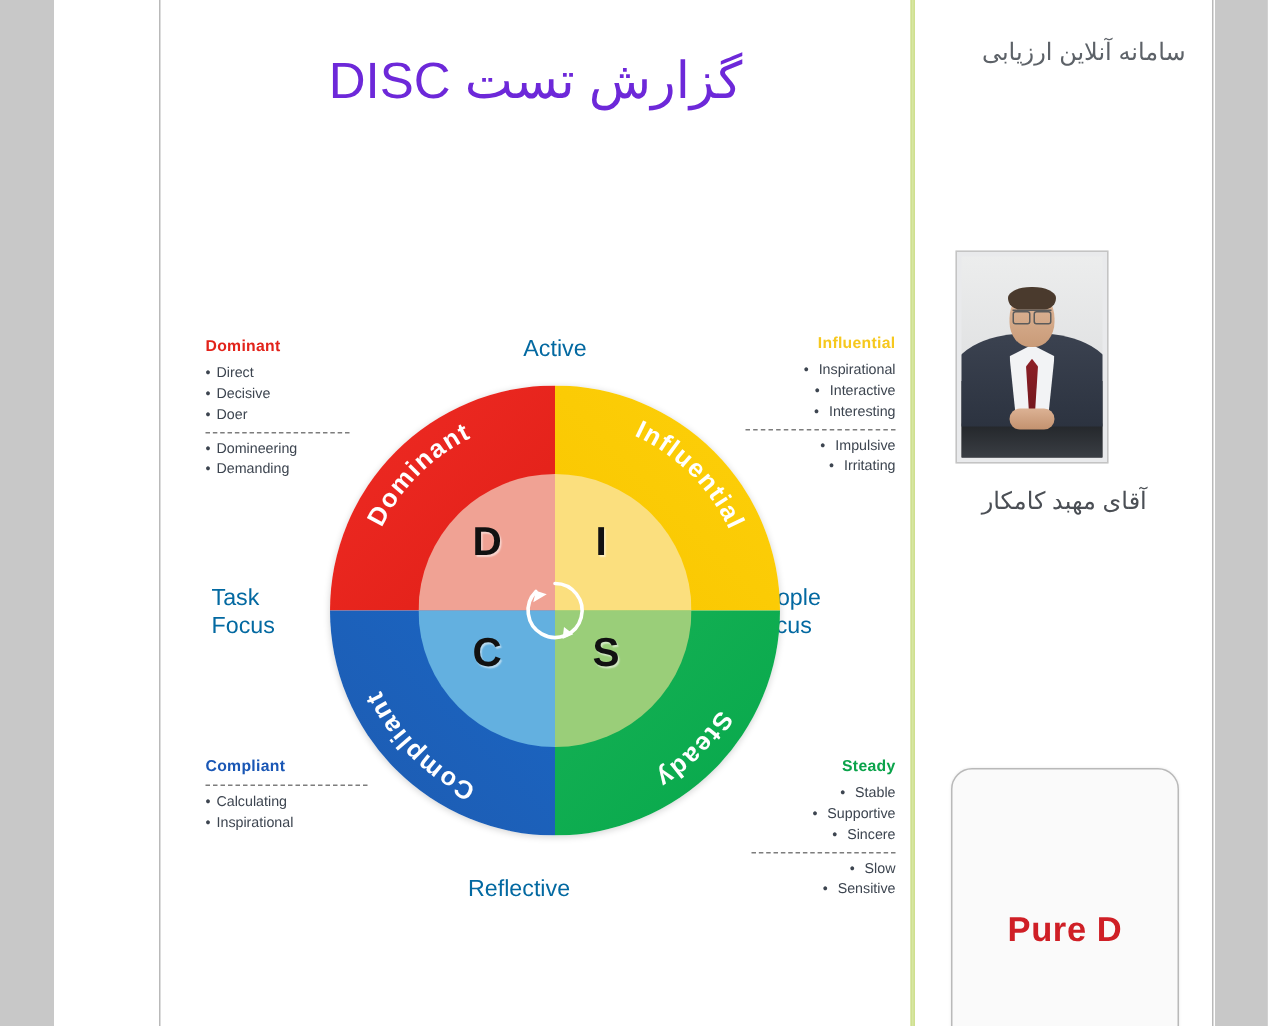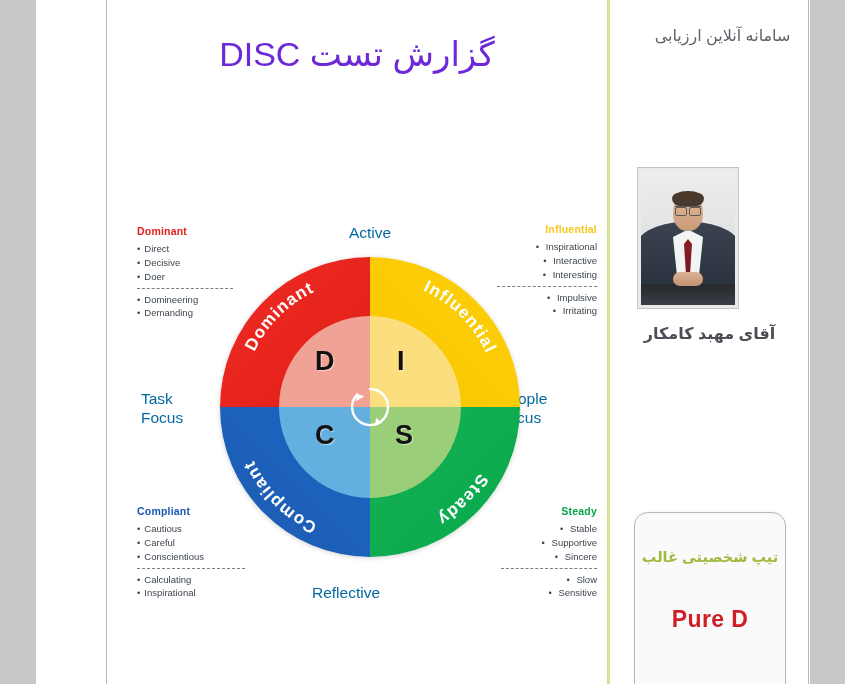--- a/index.html
+++ b/index.html
@@ -259,21 +259,21 @@
     background: linear-gradient(#dcb294,#c3926f);
   }
   .ph-desk {
     position: absolute; left: 0; bottom: 0;
     width: 100%; height: 17%;
     background: linear-gradient(#23262a,#3a3e44);
   }
 
   .side-name {
     position: absolute; left: 0; top: 324px; width: 197px;
-    font-size: 16px; font-weight: bold; color: #4b4f55;
+    font-size: 16px; font-weight: normal; color: #4b4f55;
   }
 
   .type-card {
     position: absolute;
     left: 23px; top: 512px;
     width: 152px; height: 178px;
     background: #fafafa;
     border: 1px solid #b9b9b9;
     border-radius: 14px 14px 0 0;
     box-shadow: 0 0 2px rgba(0,0,0,.10);
@@ -344,25 +344,20 @@
           </ul>
           <div class="qdash"></div>
           <ul>
             <li class="bullet-r">Impulsive</li>
             <li class="bullet-r">Irritating</li>
           </ul>
         </div>
 
         <div class="qlist q-compliant">
           <div class="qhead">Compliant</div>
-          <ul>
-            <li>Cautious</li>
-            <li>Careful</li>
-            <li>Conscientious</li>
-          </ul>
           <div class="qdash"></div>
           <ul>
             <li>Calculating</li>
             <li>Inspirational</li>
           </ul>
         </div>
 
         <div class="qlist q-steady">
           <div class="qhead">Steady</div>
           <ul>
@@ -441,20 +436,19 @@
           <div class="ph-head"></div>
           <div class="ph-hair"></div>
           <div class="ph-glasses"></div>
           <div class="ph-hands"></div>
         </div>
       </div>
 
       <div class="side-name">آقای مهبد کامکار</div>
 
       <div class="type-card">
-        <div class="tc-head">تیپ شخصیتی غالب</div>
         <div class="tc-code">Pure D</div>
       </div>
 
     </div>
 
   </div>
 </div>
 
 </body></html>

